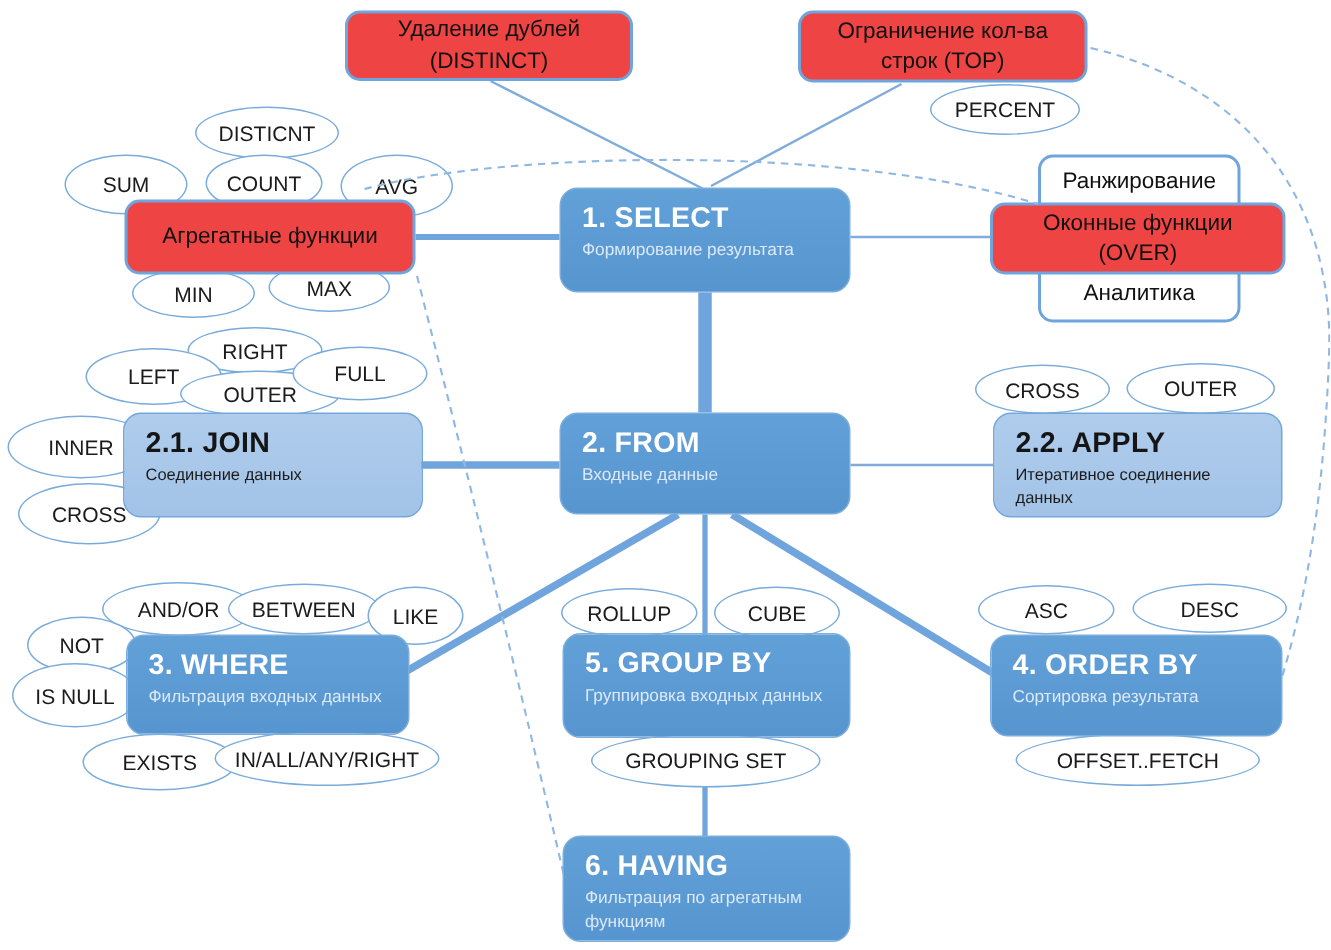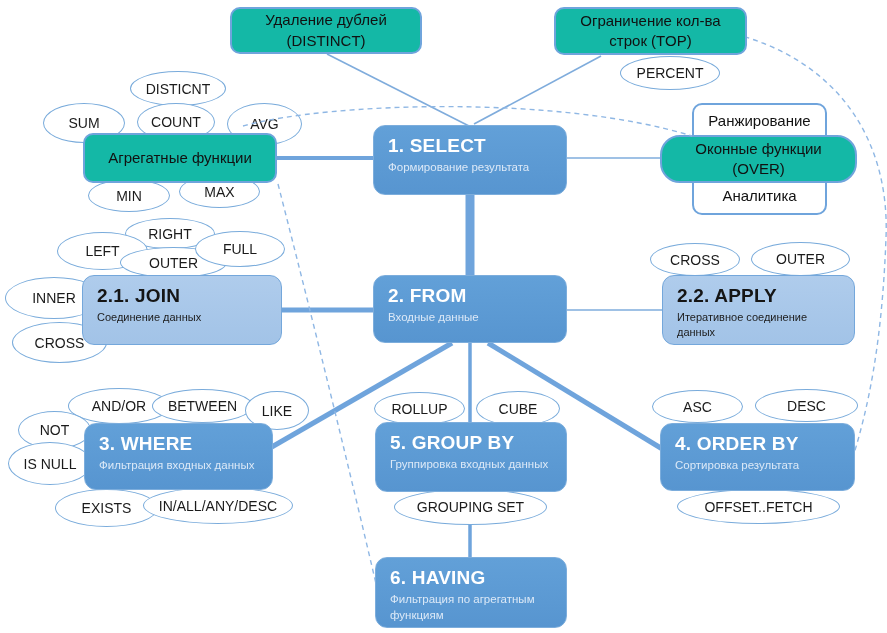--- a/index.html
+++ b/index.html
@@ -9,21 +9,21 @@
   }
   svg.layer{position:absolute;left:0;top:0;width:887px;height:633px;}
   #lines-back{z-index:1;}
   #lines-front{z-index:3;}
   .ellipse{
     position:absolute;z-index:2;background:#ffffff;border:1.5px solid #79ABDB;
     border-radius:50%;display:flex;align-items:center;justify-content:center;
     font-size:14px;color:#1b1b1b;white-space:nowrap;box-sizing:border-box;
   }
   .wbox{
-    position:absolute;z-index:2;background:#14b8a6;border:2px solid #6FA4DC;
+    position:absolute;z-index:2;background:#ef4444;border:2px solid #6FA4DC;
     border-radius:10px;display:flex;align-items:center;justify-content:center;
     text-align:center;font-size:15px;color:#111;line-height:1.35;box-sizing:border-box;
   }
   .wstack{
     position:absolute;z-index:2;background:#ffffff;border:2px solid #6FA4DC;
     border-radius:10px;display:flex;flex-direction:column;justify-content:space-between;
     align-items:center;text-align:center;font-size:15px;color:#111;box-sizing:border-box;
     padding:7px 0 9px 0;
   }
   .bbox{
@@ -121,21 +121,21 @@
   <div class="ellipse" style="left:18px;top:411px;width:73px;height:38px;">
       <span>NOT</span>
     </div>
   <div class="ellipse" style="left:8px;top:442px;width:84px;height:43px;">
       <span>IS NULL</span>
     </div>
   <div class="ellipse" style="left:55px;top:489px;width:103px;height:38px;">
       <span>EXISTS</span>
     </div>
   <div class="ellipse" style="left:143px;top:487px;width:150px;height:37px;">
-      <span>IN/ALL/ANY/DESC</span>
+      <span>IN/ALL/ANY/RIGHT</span>
     </div>
 
   <div class="ellipse" style="left:374px;top:392px;width:91px;height:33px;">
       <span>ROLLUP</span>
     </div>
   <div class="ellipse" style="left:476px;top:391px;width:84px;height:35px;">
       <span>CUBE</span>
     </div>
   <div class="ellipse" style="left:394px;top:489px;width:153px;height:36px;">
       <span>GROUPING SET</span>
@@ -147,31 +147,31 @@
   <div class="ellipse" style="left:755px;top:389px;width:103px;height:33px;">
       <span>DESC</span>
     </div>
   <div class="ellipse" style="left:677px;top:489px;width:163px;height:35px;">
       <span>OFFSET..FETCH</span>
     </div>
 
   <div class="wbox" style="left:230px;top:7px;width:192px;height:47px;padding:0 15px;">
       <span>Удаление дублей (DISTINCT)</span>
     </div>
-  <div class="wbox" style="left:532px;top:7px;width:193px;height:48px;padding:4px 20px;margin-left:22px;">
+  <div class="wbox" style="left:532px;top:7px;width:193px;height:48px;padding:4px 20px;">
       <span>Ограничение кол-ва строк (TOP)</span>
     </div>
   <div class="wbox" style="left:83px;top:133px;width:194px;height:50px;">
       <span>Агрегатные функции</span>
     </div>
   <div class="wstack" style="left:692px;top:103px;width:135px;height:112px;">
     <span>Ранжирование</span>
     <span>Аналитика</span>
   </div>
-  <div class="wbox" style="left:660px;top:135px;width:197px;height:48px;padding:0 28px;border-radius:20px;">
+  <div class="wbox" style="left:660px;top:135px;width:197px;height:48px;padding:0 28px;">
       <span>Оконные функции (OVER)</span>
     </div>
 
   <svg id="lines-front" class="layer">
     <path d="M243,126 C330,102 560,95 692,136" fill="none" stroke="#8FB7E4" stroke-width="1.4" stroke-dasharray="5 4"></path>
   </svg>
 
   <div class="bbox" style="left:373px;top:125px;width:194px;height:70px;">
     <div class="t">1. SELECT</div>
     <div class="s">Формирование результата</div>

